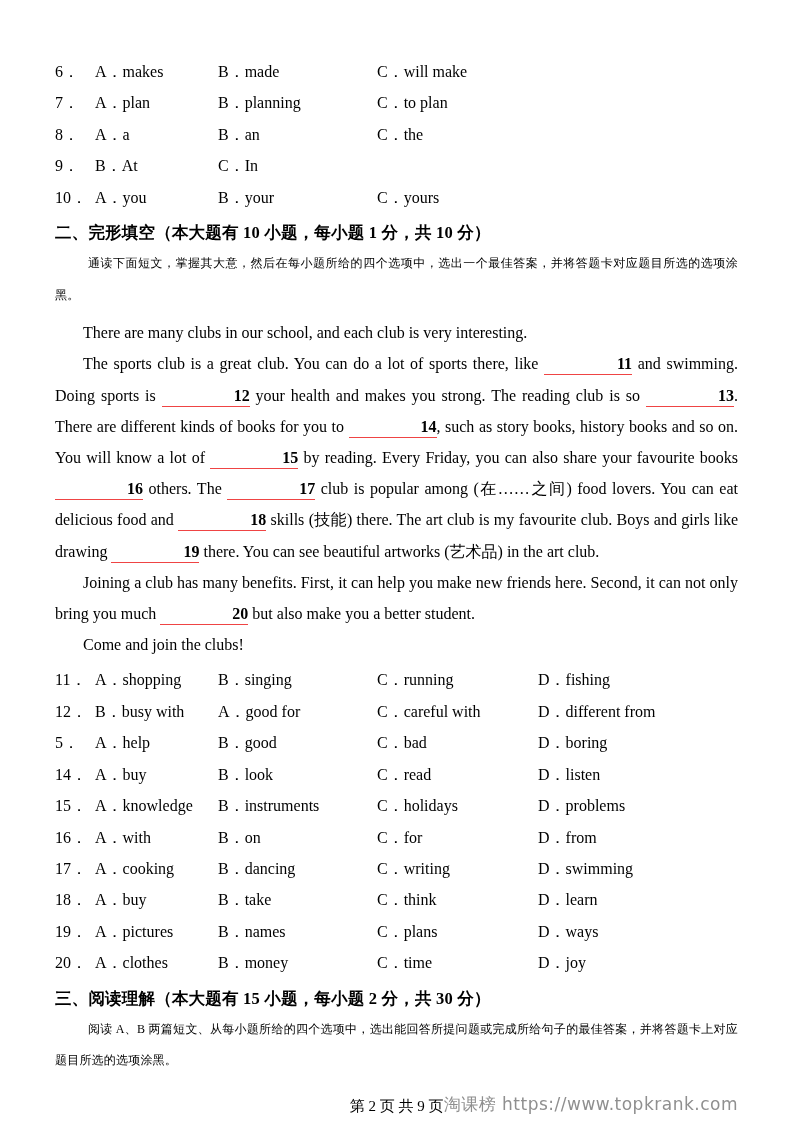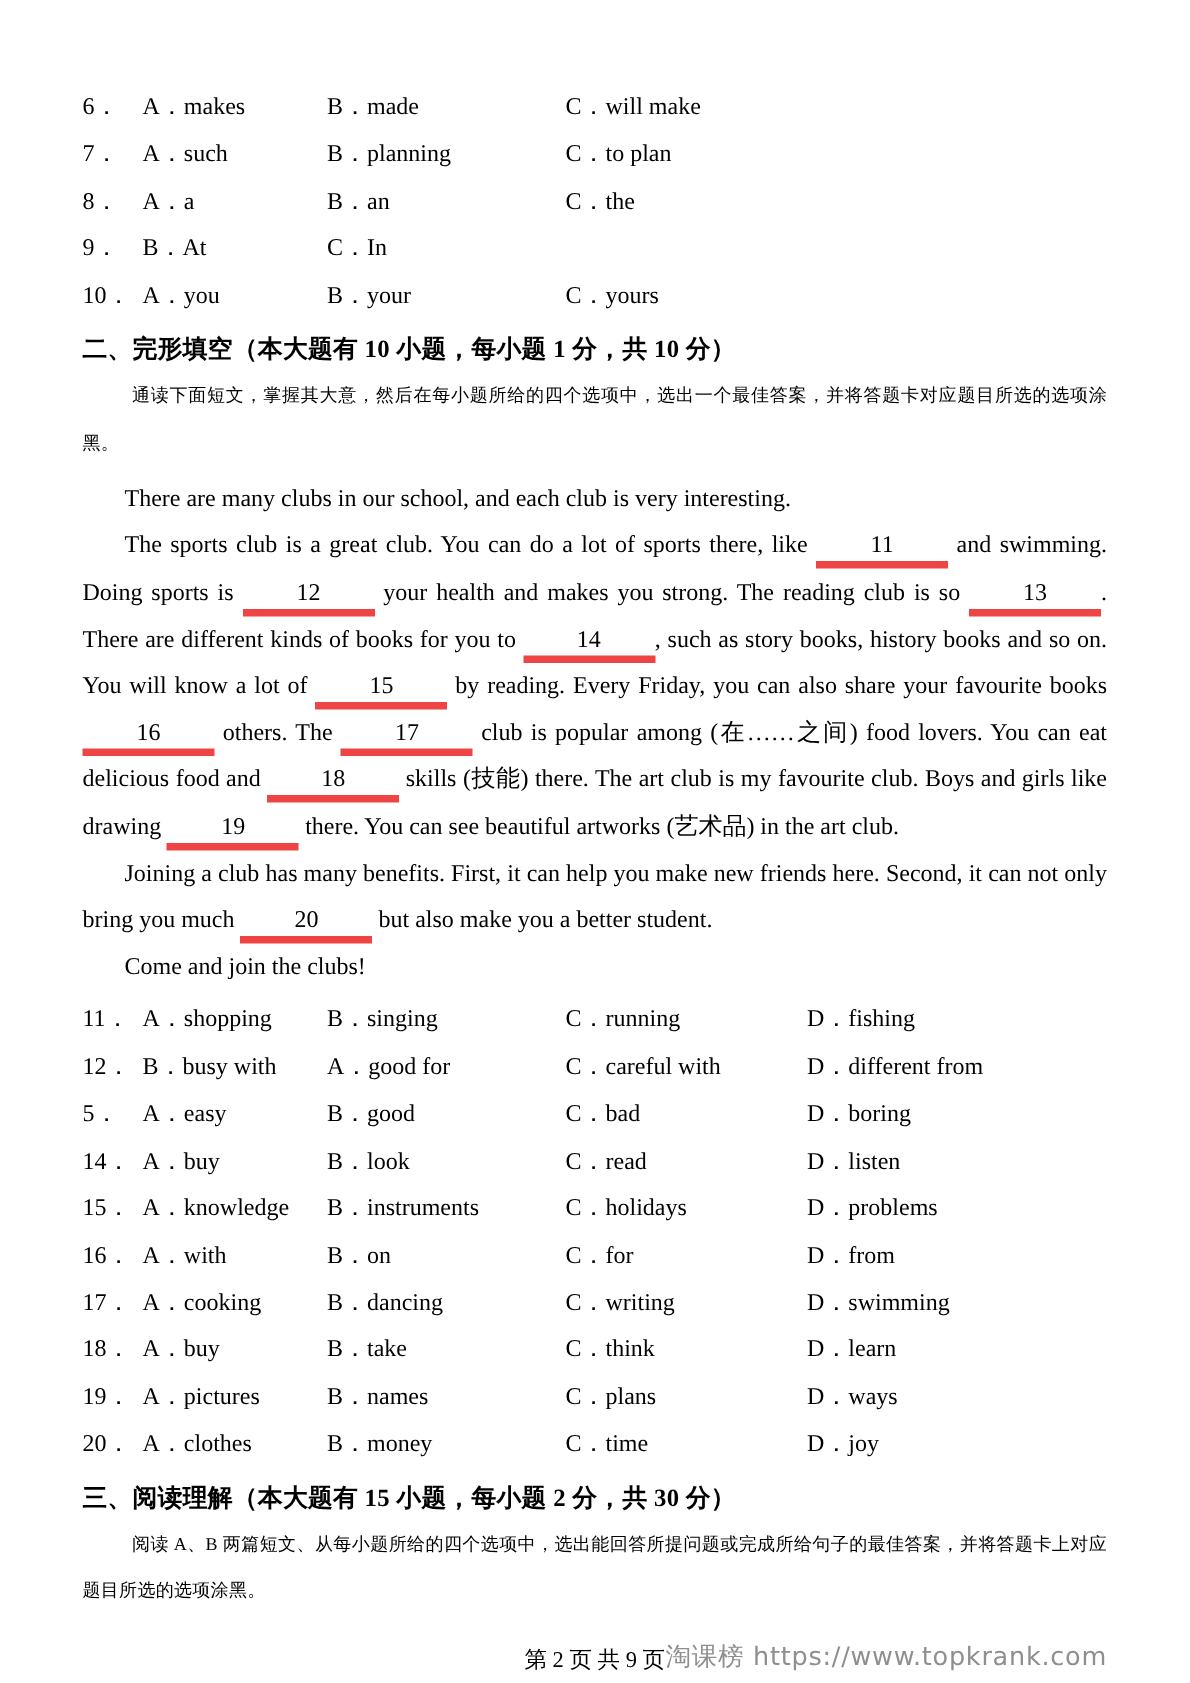--- a/index.html
+++ b/index.html
@@ -10,22 +10,22 @@
   }
   .page{padding:56px 55px 0 55px;box-sizing:border-box;width:793px;height:1122px;position:relative;}
   .q-row{display:grid;line-height:31.4px;white-space:nowrap;}
   .cols3{grid-template-columns:40px 123px 159px auto;}
   .cols4{grid-template-columns:40px 123px 159px 161px auto;}
   h2.sec{font-size:16.5px;font-weight:700;margin:4px 0 0 0;line-height:31.4px;letter-spacing:0.2px;}
   p.instr{font-size:12px;margin:0;line-height:31.4px;text-indent:33px;text-align:justify;letter-spacing:0.2px;}
   .psg{margin-top:6px;}
   .psg p{margin:0;line-height:31.2px;text-indent:28px;text-align:justify;}
   .blank{
-    display:inline-block;width:88px;border-bottom:5px solid #ef4444;
-    text-align:center;text-indent:0;line-height:20px;vertical-align:baseline;
+    display:inline-block;width:88px;border-bottom:1px solid #ef4444;
+    text-align:right;text-indent:0;line-height:20px;vertical-align:baseline;font-weight:bold;
   }
   .qb2{margin-top:4px;}
   .footer{position:relative;margin-top:16px;height:26px;text-align:right;}
   .watermark{font-family:"DejaVu Sans","Liberation Sans",sans-serif;font-size:17px;color:#8f8f8f;letter-spacing:0.5px;}
   .page-num{
     position:absolute;left:50%;top:4px;transform:translateX(-50%);
     font-size:15px;color:#000000;white-space:nowrap;
   }
 </style>
 </head>
@@ -35,21 +35,21 @@
 
   <div id="q6-10">
       <div class="q-row cols3">
         <span>6．</span>
         <span>A．makes</span>
         <span>B．made</span>
         <span>C．will make</span>
       </div>
       <div class="q-row cols3">
         <span>7．</span>
-        <span>A．such</span>
+        <span>A．plan</span>
         <span>B．planning</span>
         <span>C．to plan</span>
       </div>
       <div class="q-row cols3">
         <span>8．</span>
         <span>A．a</span>
         <span>B．an</span>
         <span>C．the</span>
       </div>
       <div class="q-row cols3">
@@ -85,21 +85,21 @@
       </div>
       <div class="q-row cols4">
         <span>12．</span>
         <span>B．busy with</span>
         <span>A．good for</span>
         <span>C．careful with</span>
         <span>D．different from</span>
       </div>
       <div class="q-row cols4">
         <span>5．</span>
-        <span>A．easy</span>
+        <span>A．help</span>
         <span>B．good</span>
         <span>C．bad</span>
         <span>D．boring</span>
       </div>
       <div class="q-row cols4">
         <span>14．</span>
         <span>A．buy</span>
         <span>B．look</span>
         <span>C．read</span>
         <span>D．listen</span>

